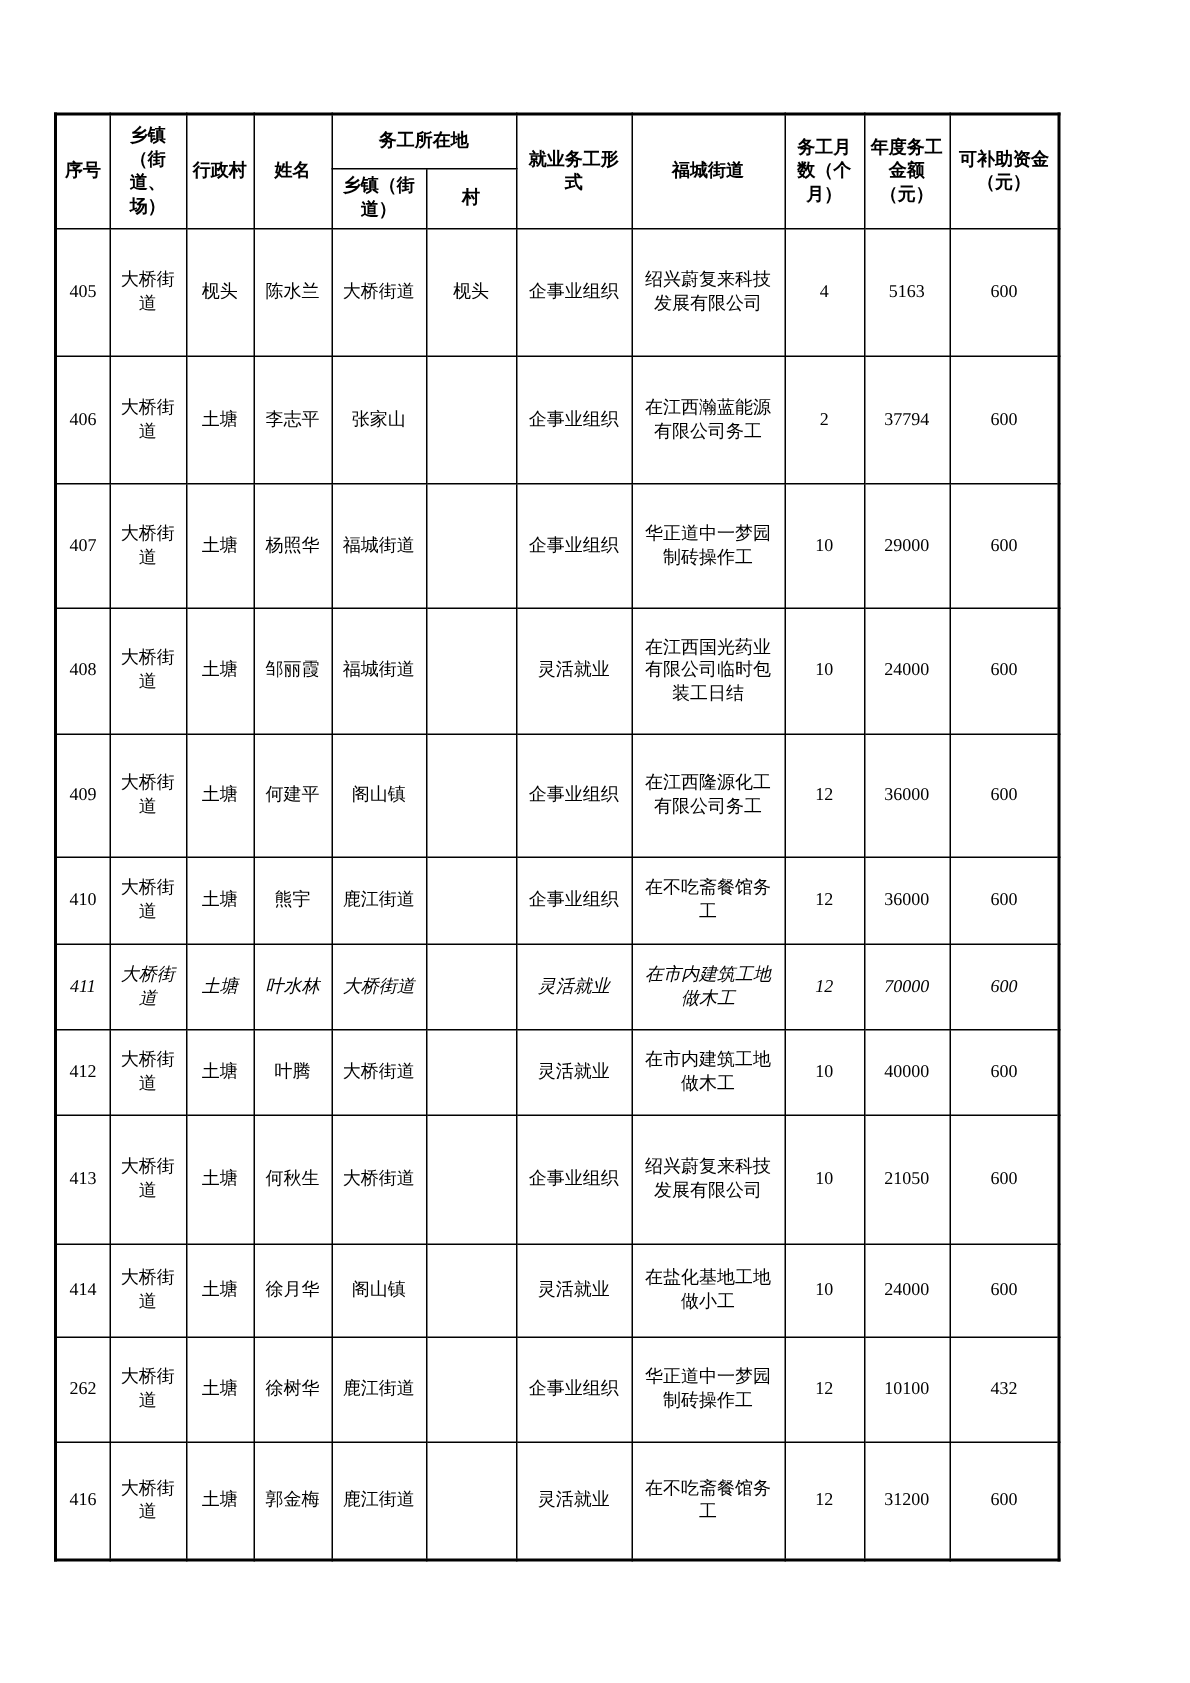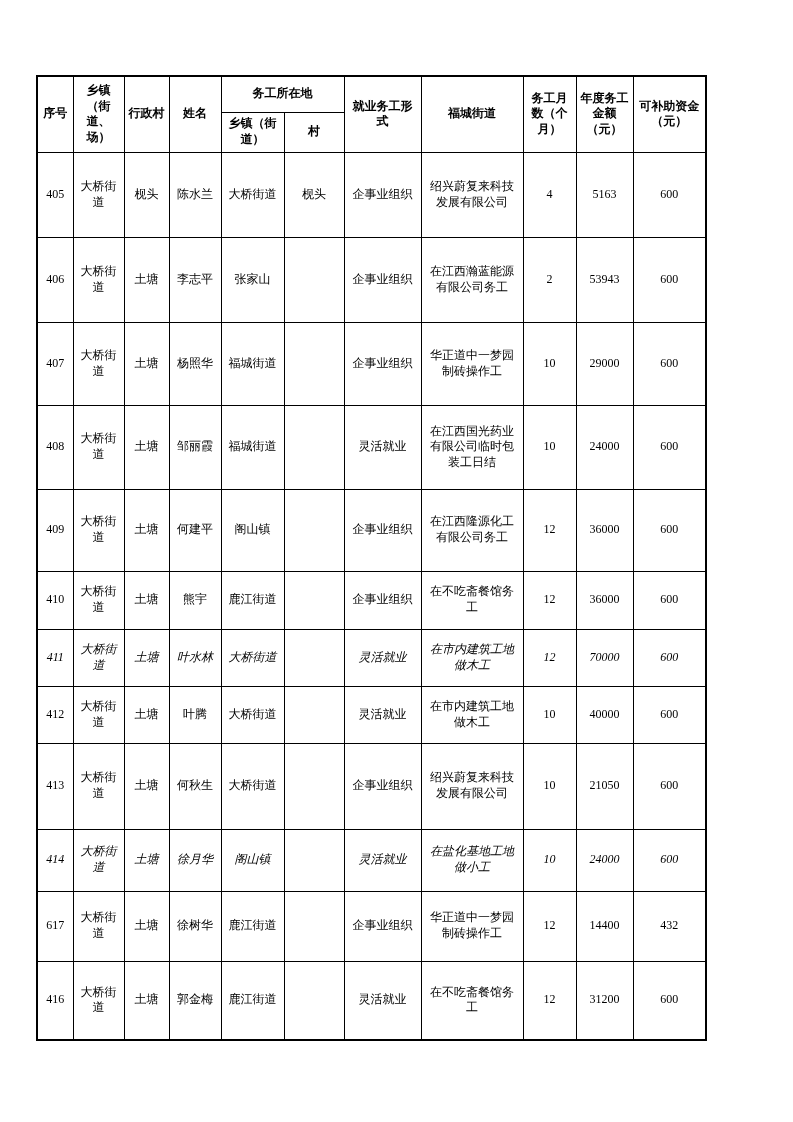--- a/index.html
+++ b/index.html
@@ -44,21 +44,21 @@
   thead tr.h-sub { height: 40px; }
   tbody tr:nth-child(1)  { height: 85px; }
   tbody tr:nth-child(2)  { height: 85px; }
   tbody tr:nth-child(3)  { height: 83px; }
   tbody tr:nth-child(4)  { height: 84px; }
   tbody tr:nth-child(5)  { height: 82px; }
   tbody tr:nth-child(6)  { height: 58px; }
   tbody tr:nth-child(7)  { height: 57px; font-style: italic; }
   tbody tr:nth-child(8)  { height: 57px; }
   tbody tr:nth-child(9)  { height: 86px; }
-  tbody tr:nth-child(10) { height: 62px; font-style: italic; }
+  tbody tr:nth-child(10) { height: 62px; }
   tbody tr:nth-child(11) { height: 70px; }
   tbody tr:nth-child(12) { height: 79px; }
 </style>
 </head>
 <body>
 
 <div class="page">
   <table class="worksheet">
     <colgroup>
       <col style="width:36px">
@@ -109,21 +109,21 @@
   <tr>
     <td>406</td>
     <td>大桥街道</td>
     <td>土塘</td>
     <td>李志平</td>
     <td>张家山</td>
     <td></td>
     <td>企事业组织</td>
     <td>在江西瀚蓝能源有限公司务工</td>
     <td>2</td>
-    <td>53943</td>
+    <td>37794</td>
     <td>600</td>
   </tr>
 
   <tr>
     <td>407</td>
     <td>大桥街道</td>
     <td>土塘</td>
     <td>杨照华</td>
     <td>福城街道</td>
     <td></td>
@@ -226,30 +226,30 @@
     <td>阁山镇</td>
     <td></td>
     <td>灵活就业</td>
     <td>在盐化基地工地做小工</td>
     <td>10</td>
     <td>24000</td>
     <td>600</td>
   </tr>
 
   <tr>
-    <td>617</td>
+    <td>262</td>
     <td>大桥街道</td>
     <td>土塘</td>
     <td>徐树华</td>
     <td>鹿江街道</td>
     <td></td>
     <td>企事业组织</td>
     <td>华正道中一梦园制砖操作工</td>
     <td>12</td>
-    <td>14400</td>
+    <td>10100</td>
     <td>432</td>
   </tr>
 
   <tr>
     <td>416</td>
     <td>大桥街道</td>
     <td>土塘</td>
     <td>郭金梅</td>
     <td>鹿江街道</td>
     <td></td>

